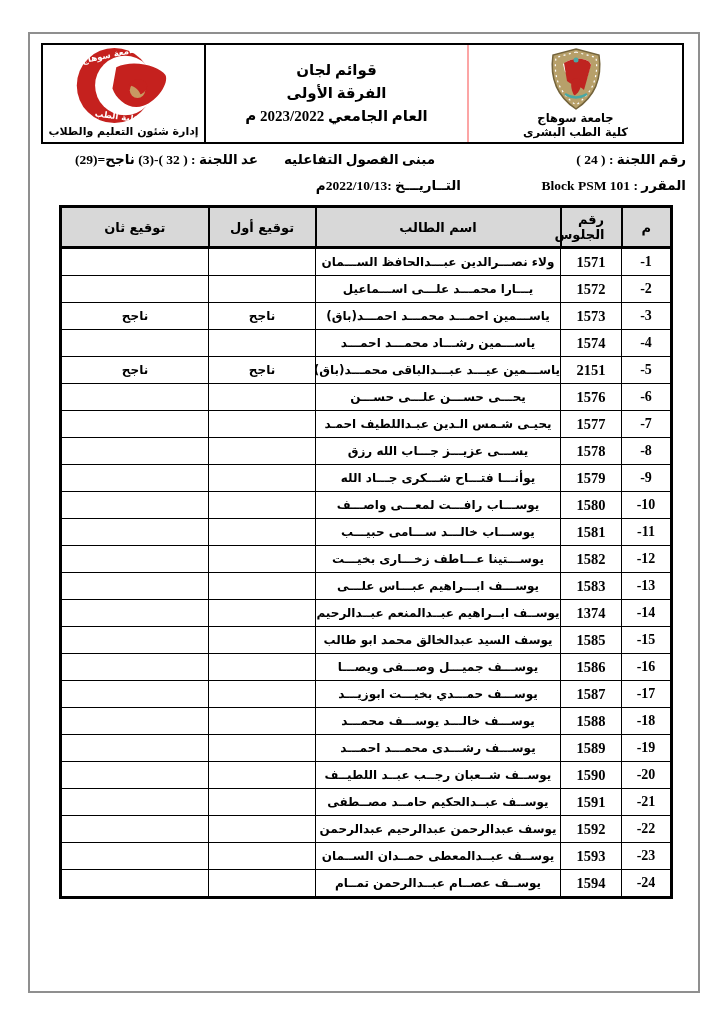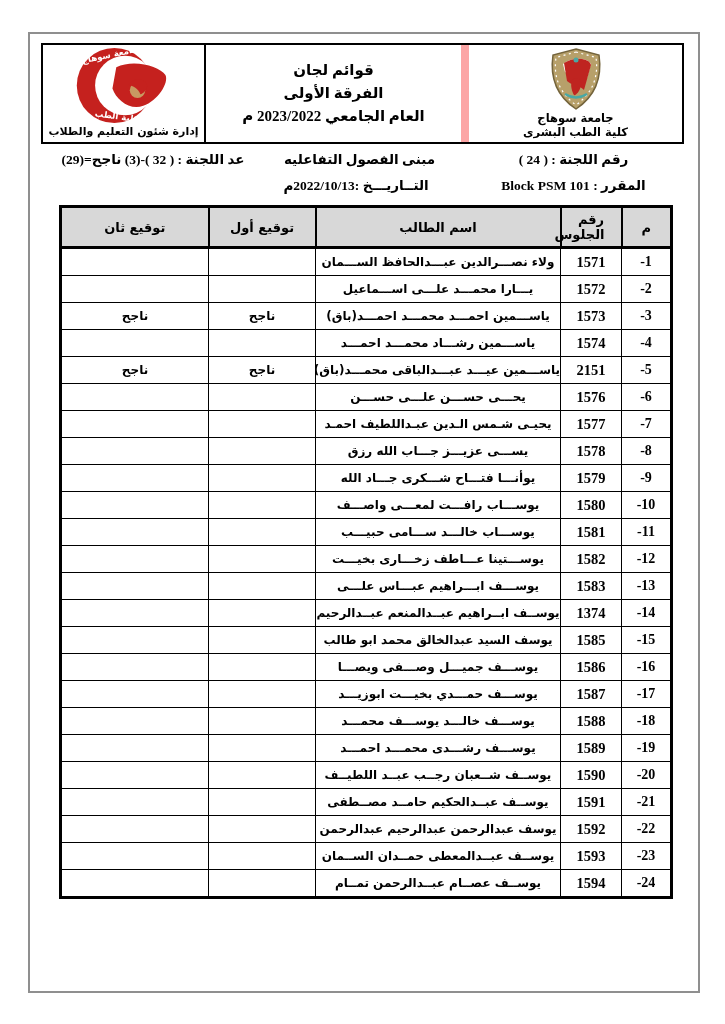--- a/index.html
+++ b/index.html
@@ -5,35 +5,35 @@
   html,body{margin:0;padding:0;background:#fff;}
   .page{position:relative;width:725px;height:1024px;background:#fff;overflow:hidden;
         font-family:"DejaVu Sans",sans-serif;color:#000;}
   .doc-frame{position:absolute;left:28px;top:32px;width:668px;height:957px;
              border:2px solid #8f8f8f;background:#fff;}
   
   .header-table{position:absolute;left:11px;top:9px;width:643px;height:101px;
                 display:flex;direction:rtl;border:2px solid #000;box-sizing:border-box;}
   .hcell{box-sizing:border-box;display:flex;flex-direction:column;align-items:center;}
   .cell-university{width:213px;}
-  .cell-title{width:265px;border-left:2px solid #000;border-right:8px solid #fca5a5;
+  .cell-title{width:265px;border-left:2px solid #000;border-right:2px solid #fca5a5;
               justify-content:center;text-align:center;}
   .cell-admin{width:161px;}
   .uni-caption{font-size:11.5px;font-weight:bold;line-height:14px;text-align:center;margin-top:1px;}
   .title-line{font-size:15px;font-weight:bold;line-height:23px;
               font-family:"Liberation Serif","DejaVu Sans",serif;}
   .admin-caption{font-size:11px;font-weight:bold;margin-top:auto;padding-bottom:4px;white-space:nowrap;}
   
   .info-block{position:absolute;left:16px;top:112px;width:640px;direction:rtl;}
   .info-row{display:flex;direction:rtl;height:26px;align-items:center;
             font-size:13.5px;font-weight:bold;
             font-family:"Liberation Serif","DejaVu Sans",serif;}
-  .info-right{width:225px;text-align:center;}
+  .info-right{width:225px;text-align:right;}
   .info-mid{flex:1;text-align:center;}
-  .info-left{width:212px;text-align:center;padding-left:2px;box-sizing:border-box;}
+  .info-left{width:212px;text-align:right;padding-left:2px;box-sizing:border-box;}
   
   .main-table{position:absolute;left:29px;top:171px;width:611px;direction:rtl;
               border-collapse:collapse;border:3px solid #000;table-layout:fixed;}
   .main-table th{height:38px;background:#d8d8d8;border:2px solid #000;border-bottom:3px solid #000;
                  font-size:13px;font-weight:bold;text-align:center;line-height:15px;padding:0 16px;}
   .main-table td{height:26px;border:1.5px solid #000;padding:0;background:#fff;}
   .row-number-cell{direction:ltr;text-align:center;font-weight:bold;font-size:14px;
                    font-family:"Liberation Serif","DejaVu Serif",serif;}
   .seat-number-cell{text-align:center;font-weight:bold;font-size:14.5px;
                     font-family:"Liberation Serif","DejaVu Serif",serif;margin-left:16px;}

